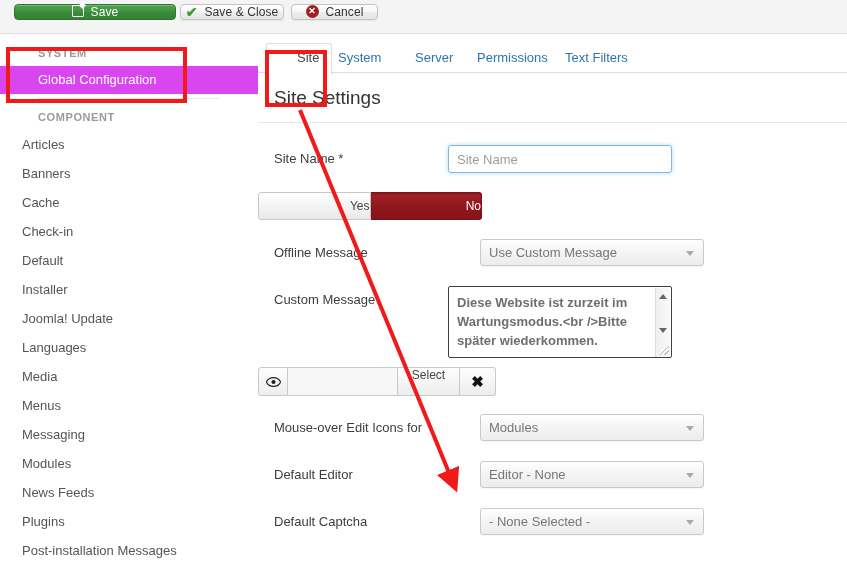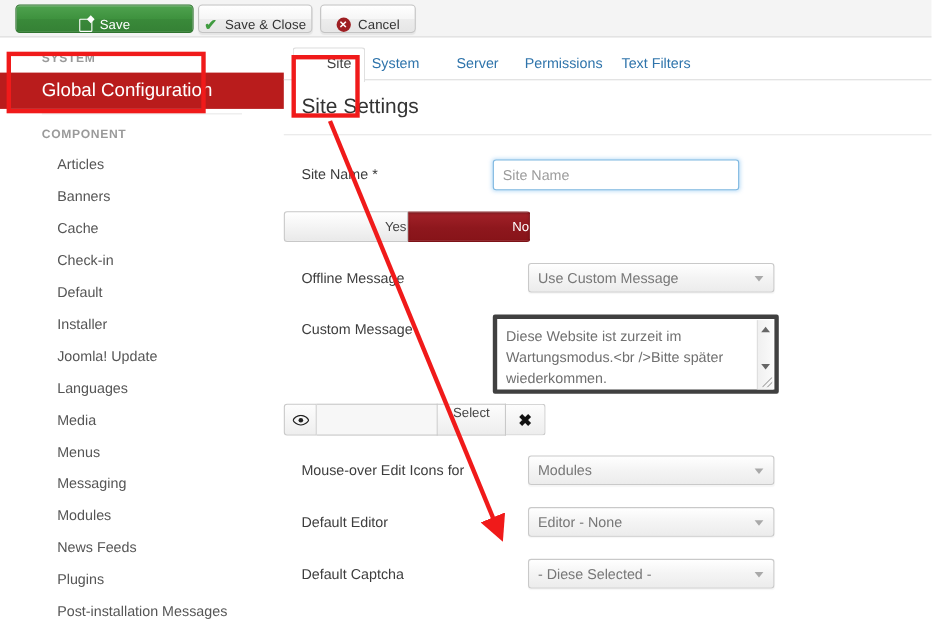--- a/index.html
+++ b/index.html
@@ -12,23 +12,23 @@
   }
   #root { position: relative; width: 847px; height: 568px; background: #fff; }
 
   
   .toolbar {
     position: absolute; left: 0; top: 0; width: 847px; height: 34px;
     background: #f4f4f4;
     border-bottom: 1px solid #dcdcdc;
   }
   .btn {
-    position: absolute; top: 4px; height: 26px;
+    position: absolute; top: 4px; height: 16px;
     border-radius: 4px;
-    display: flex; align-items: flex-end; justify-content: center;
+    display: flex; align-items: flex-start; justify-content: center;
     font-size: 12px; letter-spacing: .1px;
     cursor: pointer; user-select: none;
   }
   .btn .bi { margin-right: 7px; display: inline-flex; align-items: center; }
   .btn-save {
     left: 14px; width: 162px;
     background: linear-gradient(to bottom,#4fa24f 0%,#3e923e 50%,#3a8a3a 51%,#358135 100%);
     border: 1px solid #2f742f;
     color: #fff;
     box-shadow: inset 0 1px 0 rgba(255,255,255,.25);
@@ -56,27 +56,27 @@
     font-size:9px;line-height:13px;text-align:center;font-weight:bold;
   }
 
   
   .sidebar { position:absolute; left:0; top:35px; width:258px; }
   .side-head {
     padding: 12px 0 7px 38px; font-size: 11px; font-weight: bold;
     color: #9a9a9a; letter-spacing: .6px;
   }
   .side-active {
-    background: #b91c1c; color: #fff;
-    font-size: 17px; padding: 6px 0 7px 38px;
+    background: #d946ef; color: #fff;
+    font-size: 13px; padding: 6px 0 7px 38px;
     cursor: pointer;
   }
   .side-sep { height:1px; background:#e8e8e8; margin: 4px 38px 0 38px; }
   .side-item {
-    font-size: 13px; color: #555; padding: 7px 0 7px 52px; cursor: pointer;
+    font-size: 13px; color: #555; padding: 7px 0 7px 22px; cursor: pointer;
   }
 
   
   .content { position:absolute; left:258px; top:35px; width:589px; }
   .tabs {
     position: relative; height: 38px; border-bottom: 1px solid #dddddd;
     padding-left: 8px;
   }
   .tab {
     position:absolute; top:9px; font-size:13px; color:#2f74ab; cursor:pointer;
@@ -134,22 +134,22 @@
     font-size:13px; color:#777; line-height:25px; padding-left:8px;
     cursor:pointer; box-shadow: 0 1px 1px rgba(0,0,0,.04); margin-left: 32px;
   }
   .caret {
     position:absolute; right:9px; top:11px;
     width:0;height:0;border-left:4px solid transparent;border-right:4px solid transparent;
     border-top:5px solid #a9a9a9;
   }
 
   .ta-wrap {
-    width:260px; height:72px; border:4px solid #404040; border-radius:2px;
-    background:#fff; position:relative; overflow:hidden;
+    width:224px; height:72px; border:1px solid #404040; border-radius:2px;
+    background:#fff; position:relative; overflow:hidden;font-weight:bold;
   }
   .ta-text {
     padding:6px 22px 4px 8px; font-size:13px; color:#6f6f6f; line-height:19px;
   }
   .ta-scroll {
     position:absolute; right:1px; top:1px; width:15px; height:70px;
     background: linear-gradient(to right,#f0f0f0,#fafafa);
     border-left:1px solid #dcdcdc;
   }
   .ta-arrow { position:absolute; left:3px; width:0;height:0;
@@ -340,21 +340,21 @@
             <span>Editor - None</span>
             <span class="caret"></span>
           </div>
         </div>
       </div>
 
       <div class="row">
         <div class="lbl">Default Captcha</div>
         <div class="ctl">
           <div class="sel">
-            <span>- Diese Selected -</span>
+            <span>- None Selected -</span>
             <span class="caret"></span>
           </div>
         </div>
       </div>
 
     </div>
   </div>
 
   <div class="ann-box" id="annSidebar"></div>
   <div class="ann-box" id="annTab"></div>

